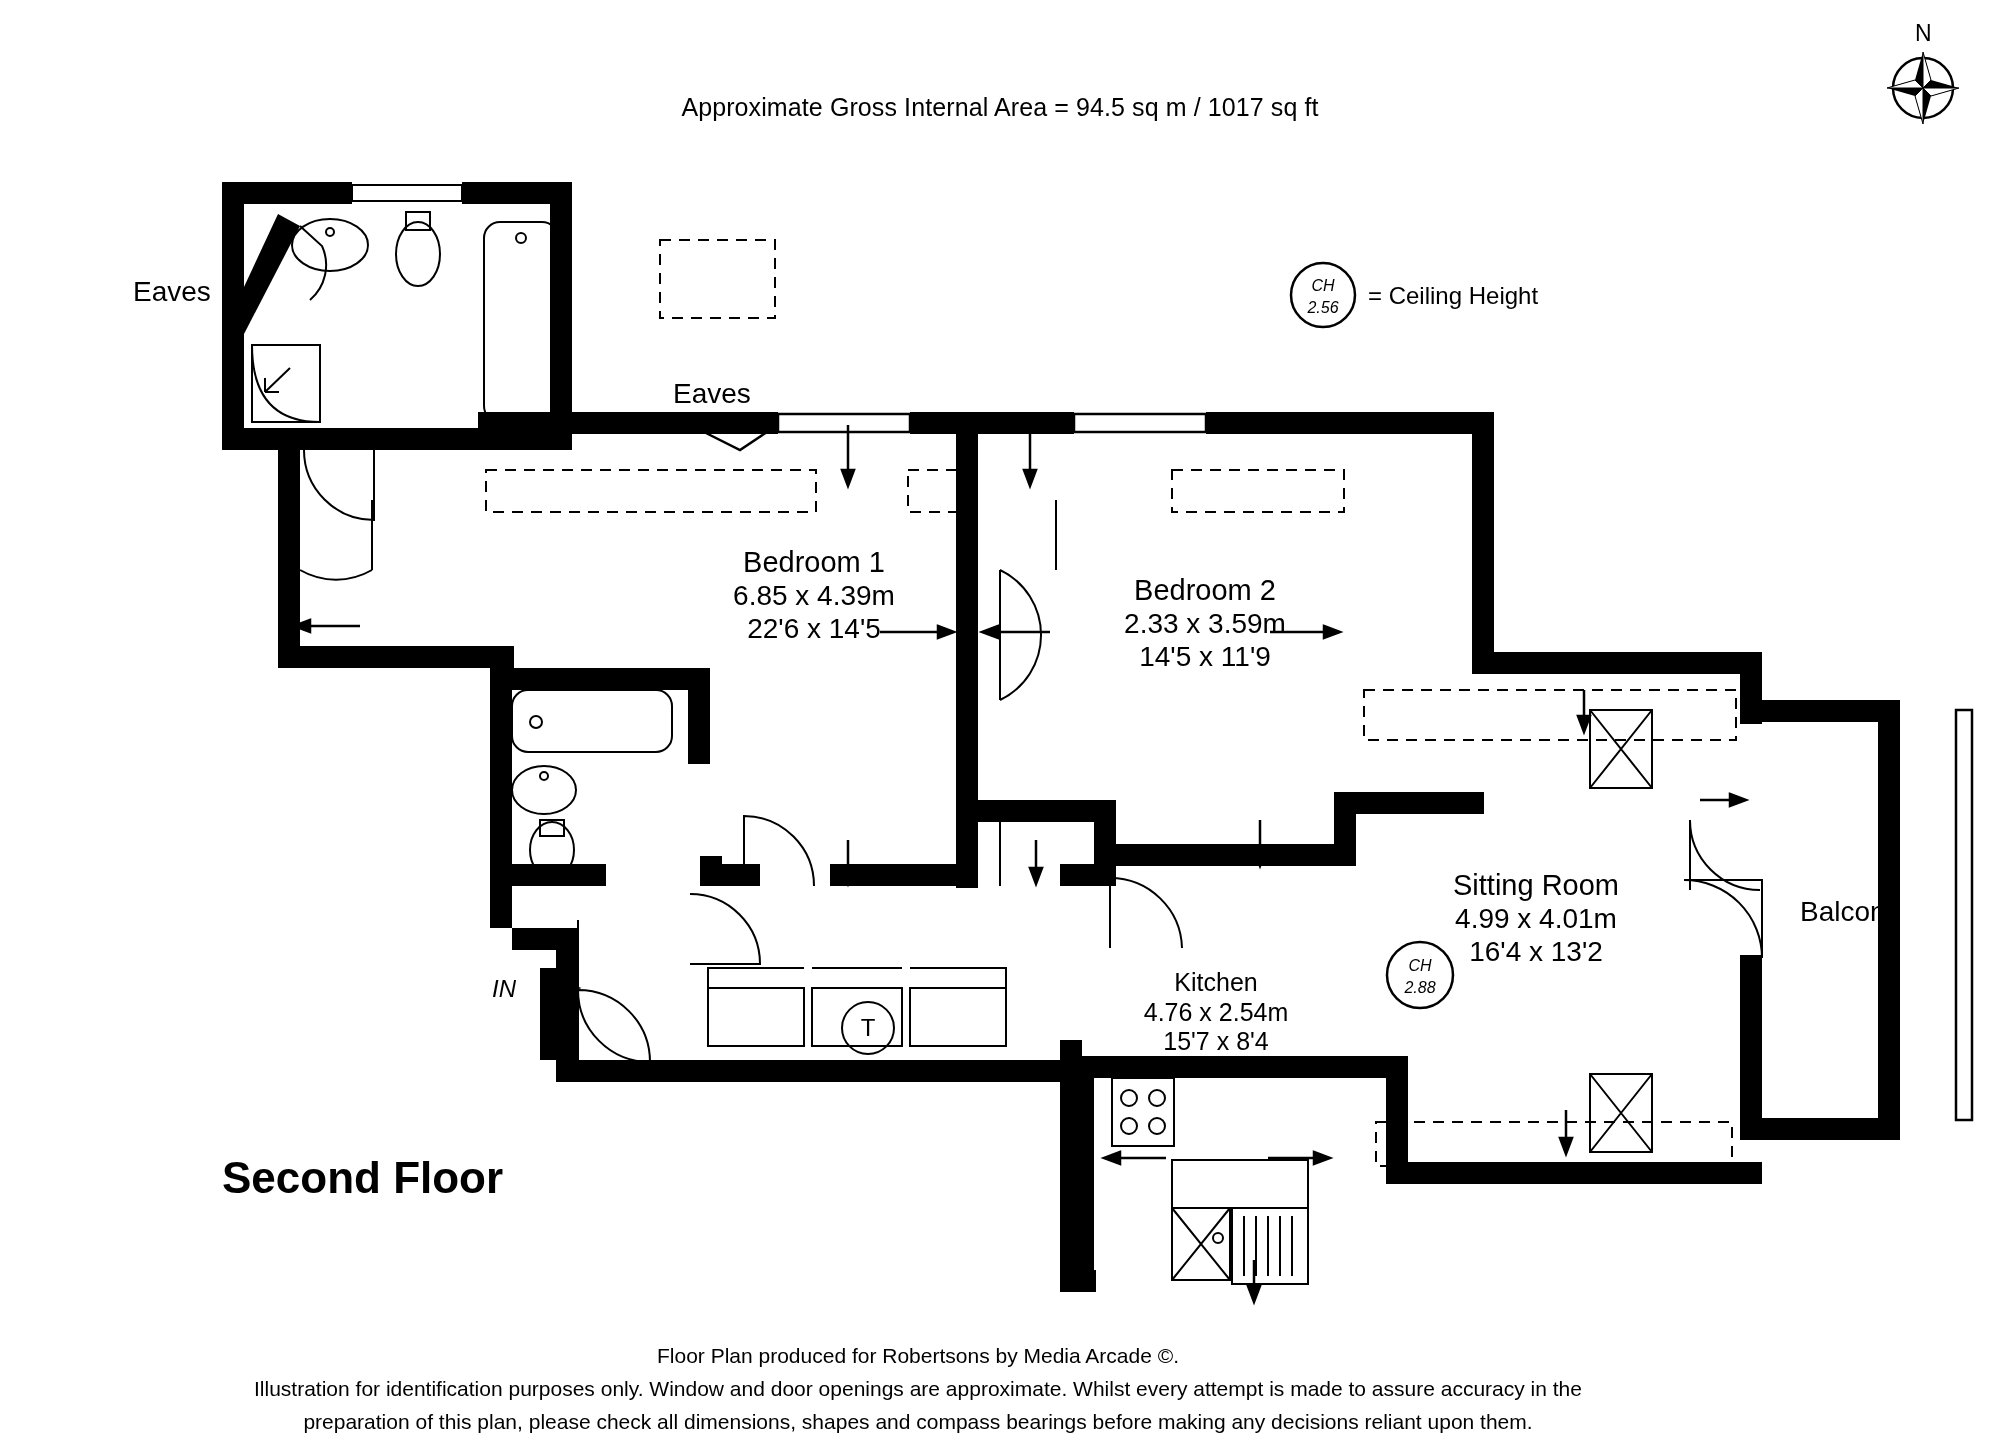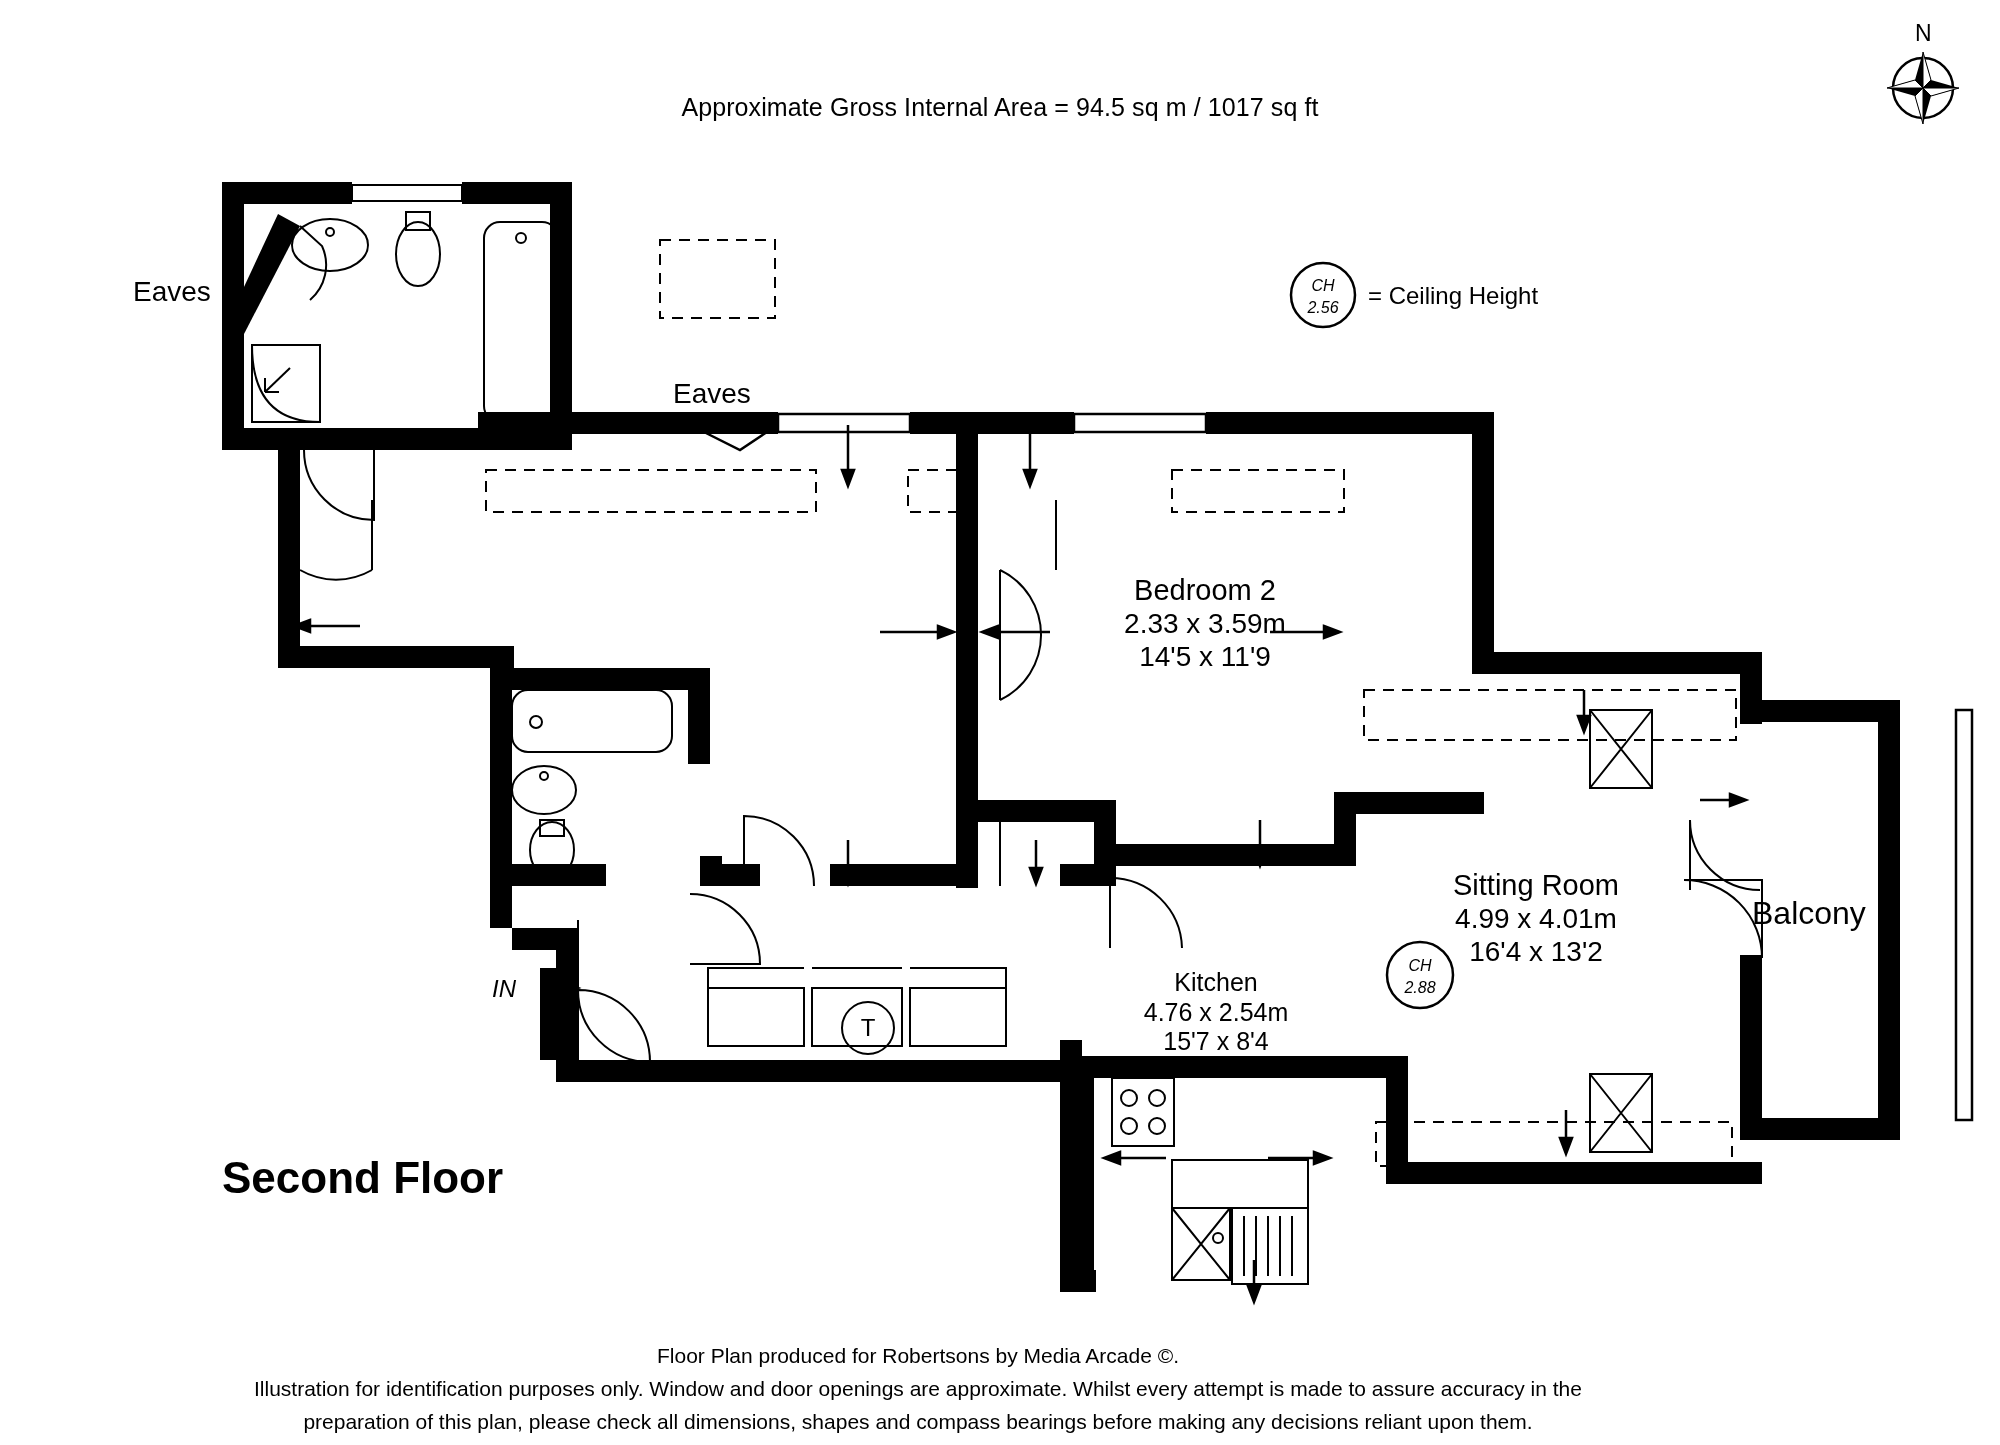--- a/index.html
+++ b/index.html
@@ -31,21 +31,21 @@
   .header-area {
     font-size: 25px;
     letter-spacing: 0.1px;
   }
   .legend-text { font-size: 24px; }
   .room-label { font-size: 28px; text-align: center; }
   .room-label .rl-name { font-size: 29px; }
   .eaves-label { font-size: 28px; }
   .floor-title { font-size: 44px; font-weight: bold; }
   .in-label { font-size: 24px; font-style: italic; }
-  .balcony-label { font-size: 32px; }
+  .balcony-label { font-size: 28px; margin-left: 48px; }
   .kitchen-label { font-size: 25px; text-align: center; }
   .footer {
     position: absolute;
     left: 0;
     width: 1836px;
     text-align: center;
     font-size: 21px;
     line-height: 1.55;
   }
   .n-label { font-size: 23px; }
@@ -346,20 +346,25 @@
   <div class="txt ch-text" style="left:1323px; top:299px; transform:translateX(-50%);">2.56</div>
 
   <div class="txt legend-text" style="left:1368px; top:282px;">= Ceiling Height</div>
 
   <div class="txt n-label" style="left:1915px; top:20px;">N</div>
 
   <div class="txt eaves-label" style="left:133px; top:275px;">Eaves</div>
 
   <div class="txt eaves-label" style="left:673px; top:377px;">Eaves</div>
 
+  <div class="txt room-label center" style="left:814px; top:545px;">
+    <div class="rl-name">Bedroom 1</div>
+    <div>6.85 x 4.39m</div>
+    <div>22'6 x 14'5</div>
+  </div>
 
   <div class="txt room-label center" style="left:1205px; top:573px;">
     <div class="rl-name">Bedroom 2</div>
     <div>2.33 x 3.59m</div>
     <div>14'5 x 11'9</div>
   </div>
 
   <div class="txt room-label center" style="left:1536px; top:868px;">
     <div class="rl-name">Sitting Room</div>
     <div>4.99 x 4.01m</div>

